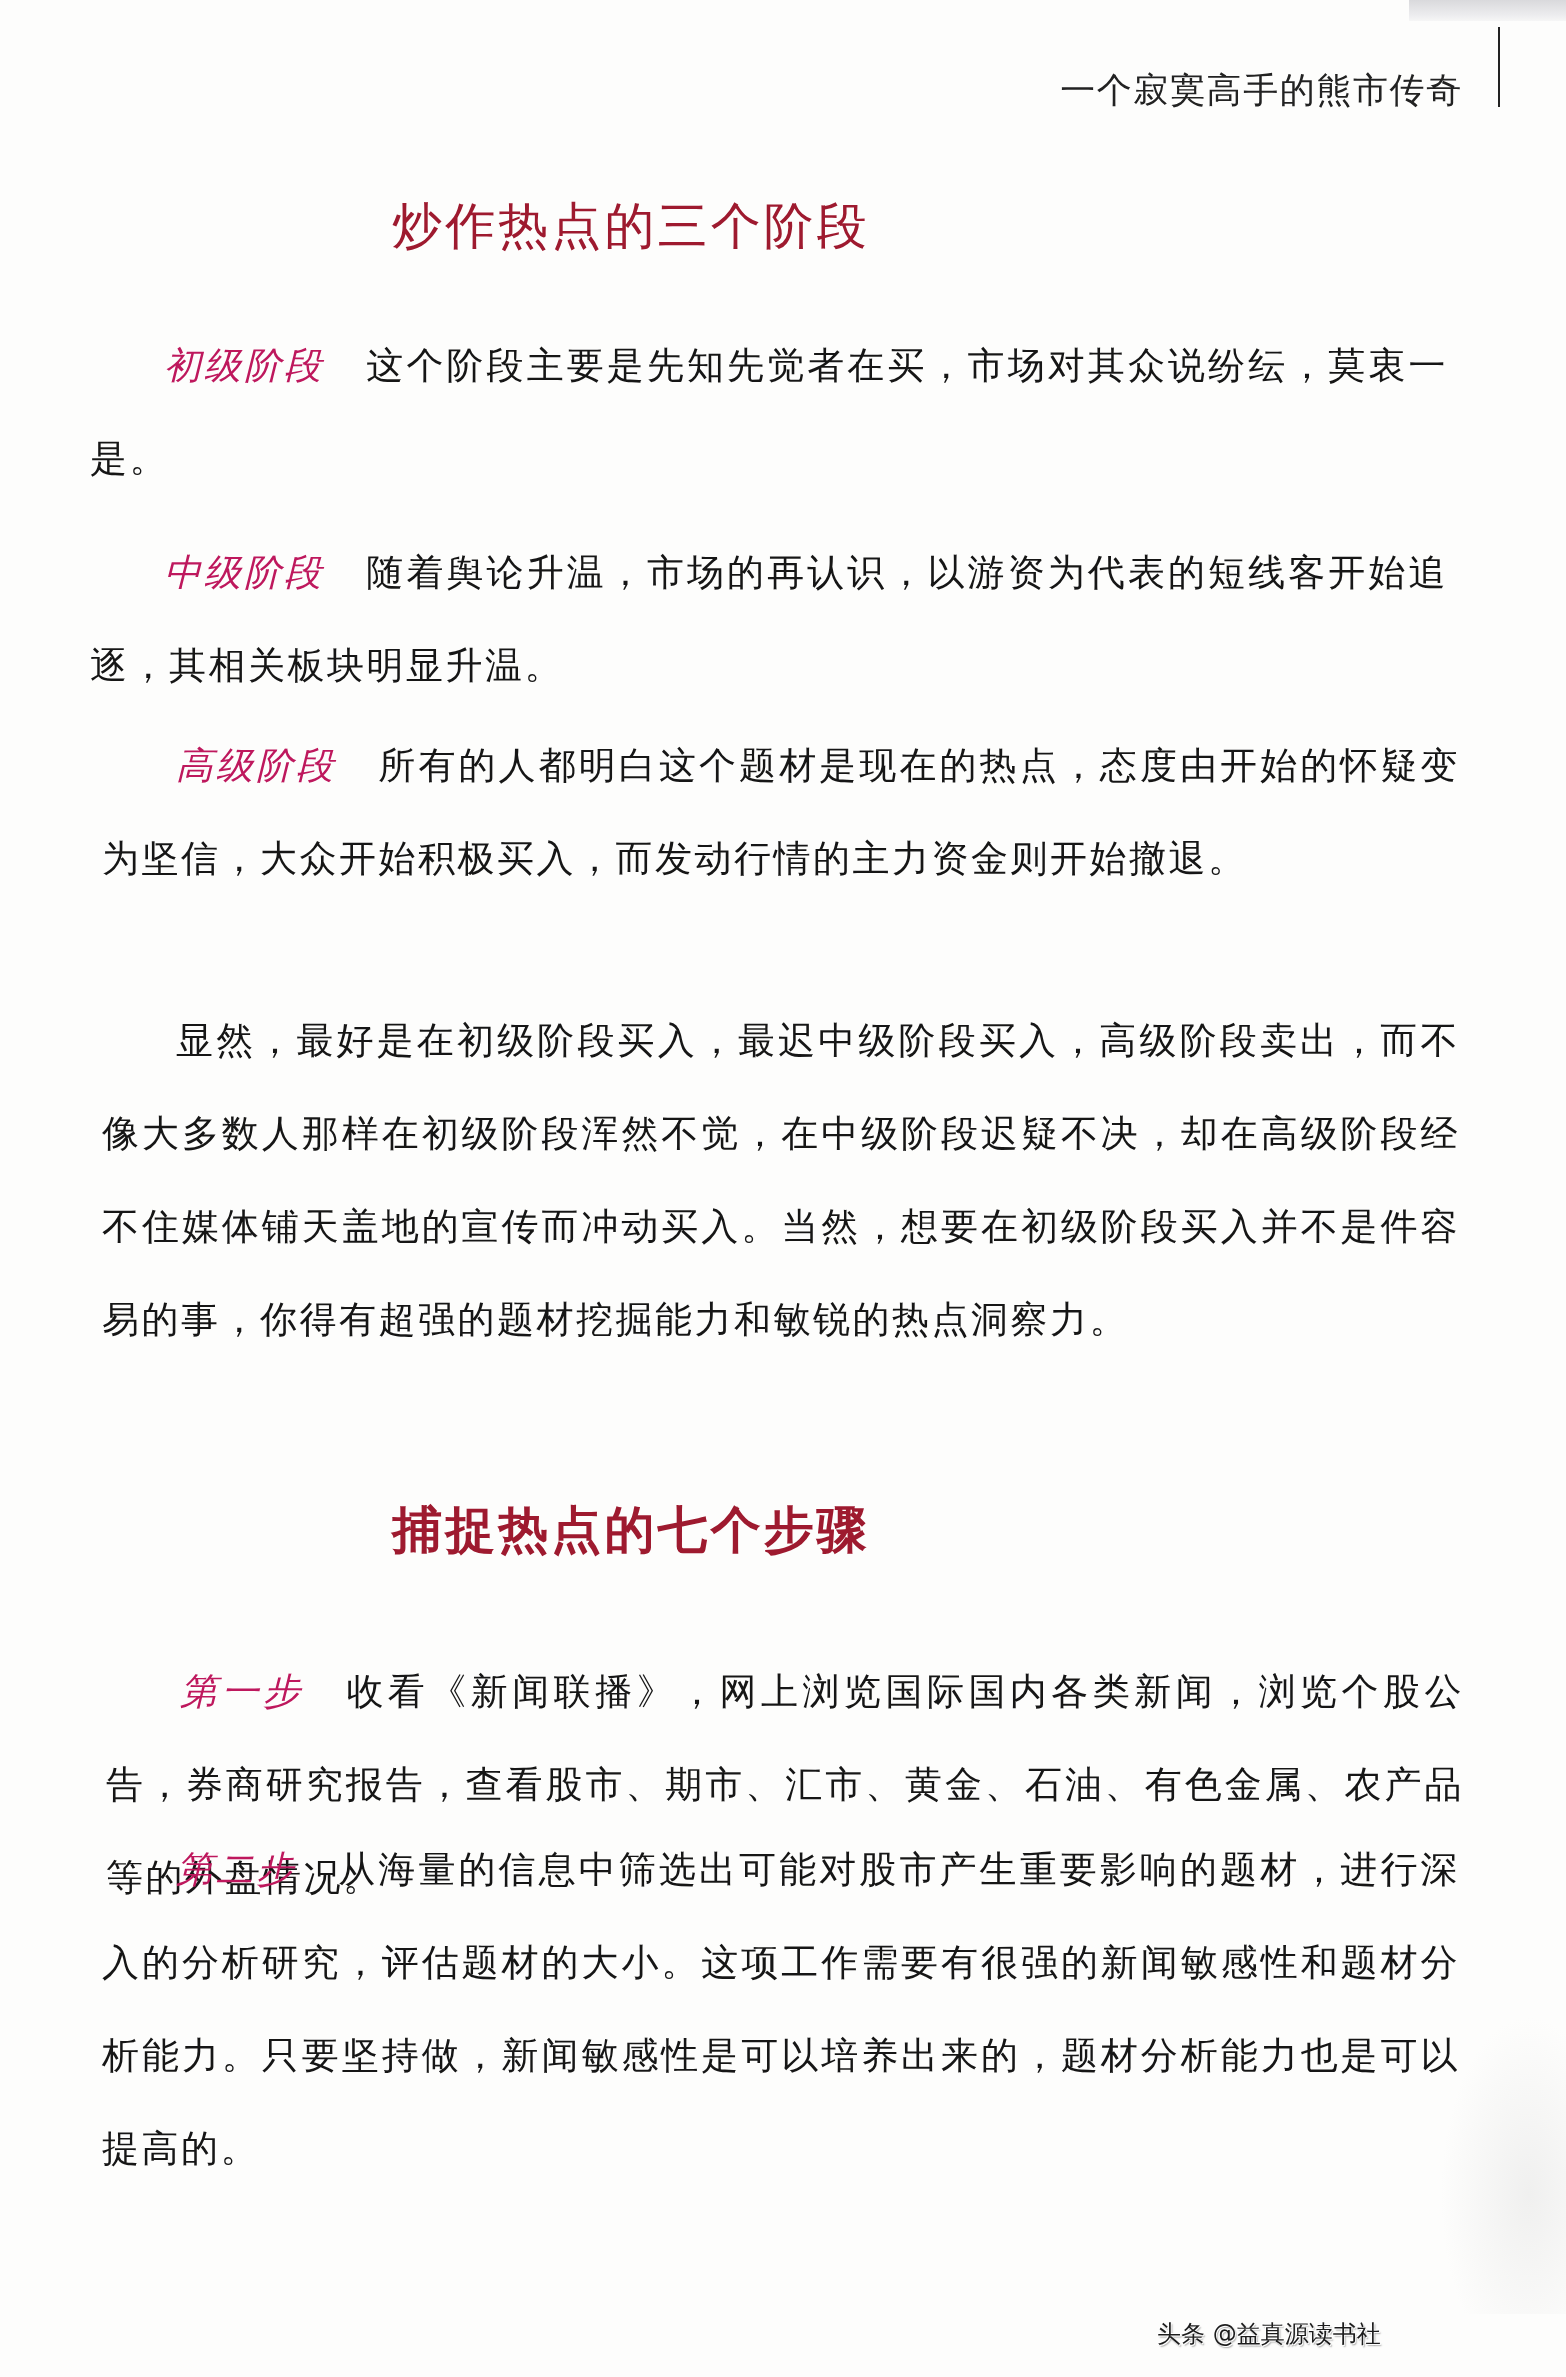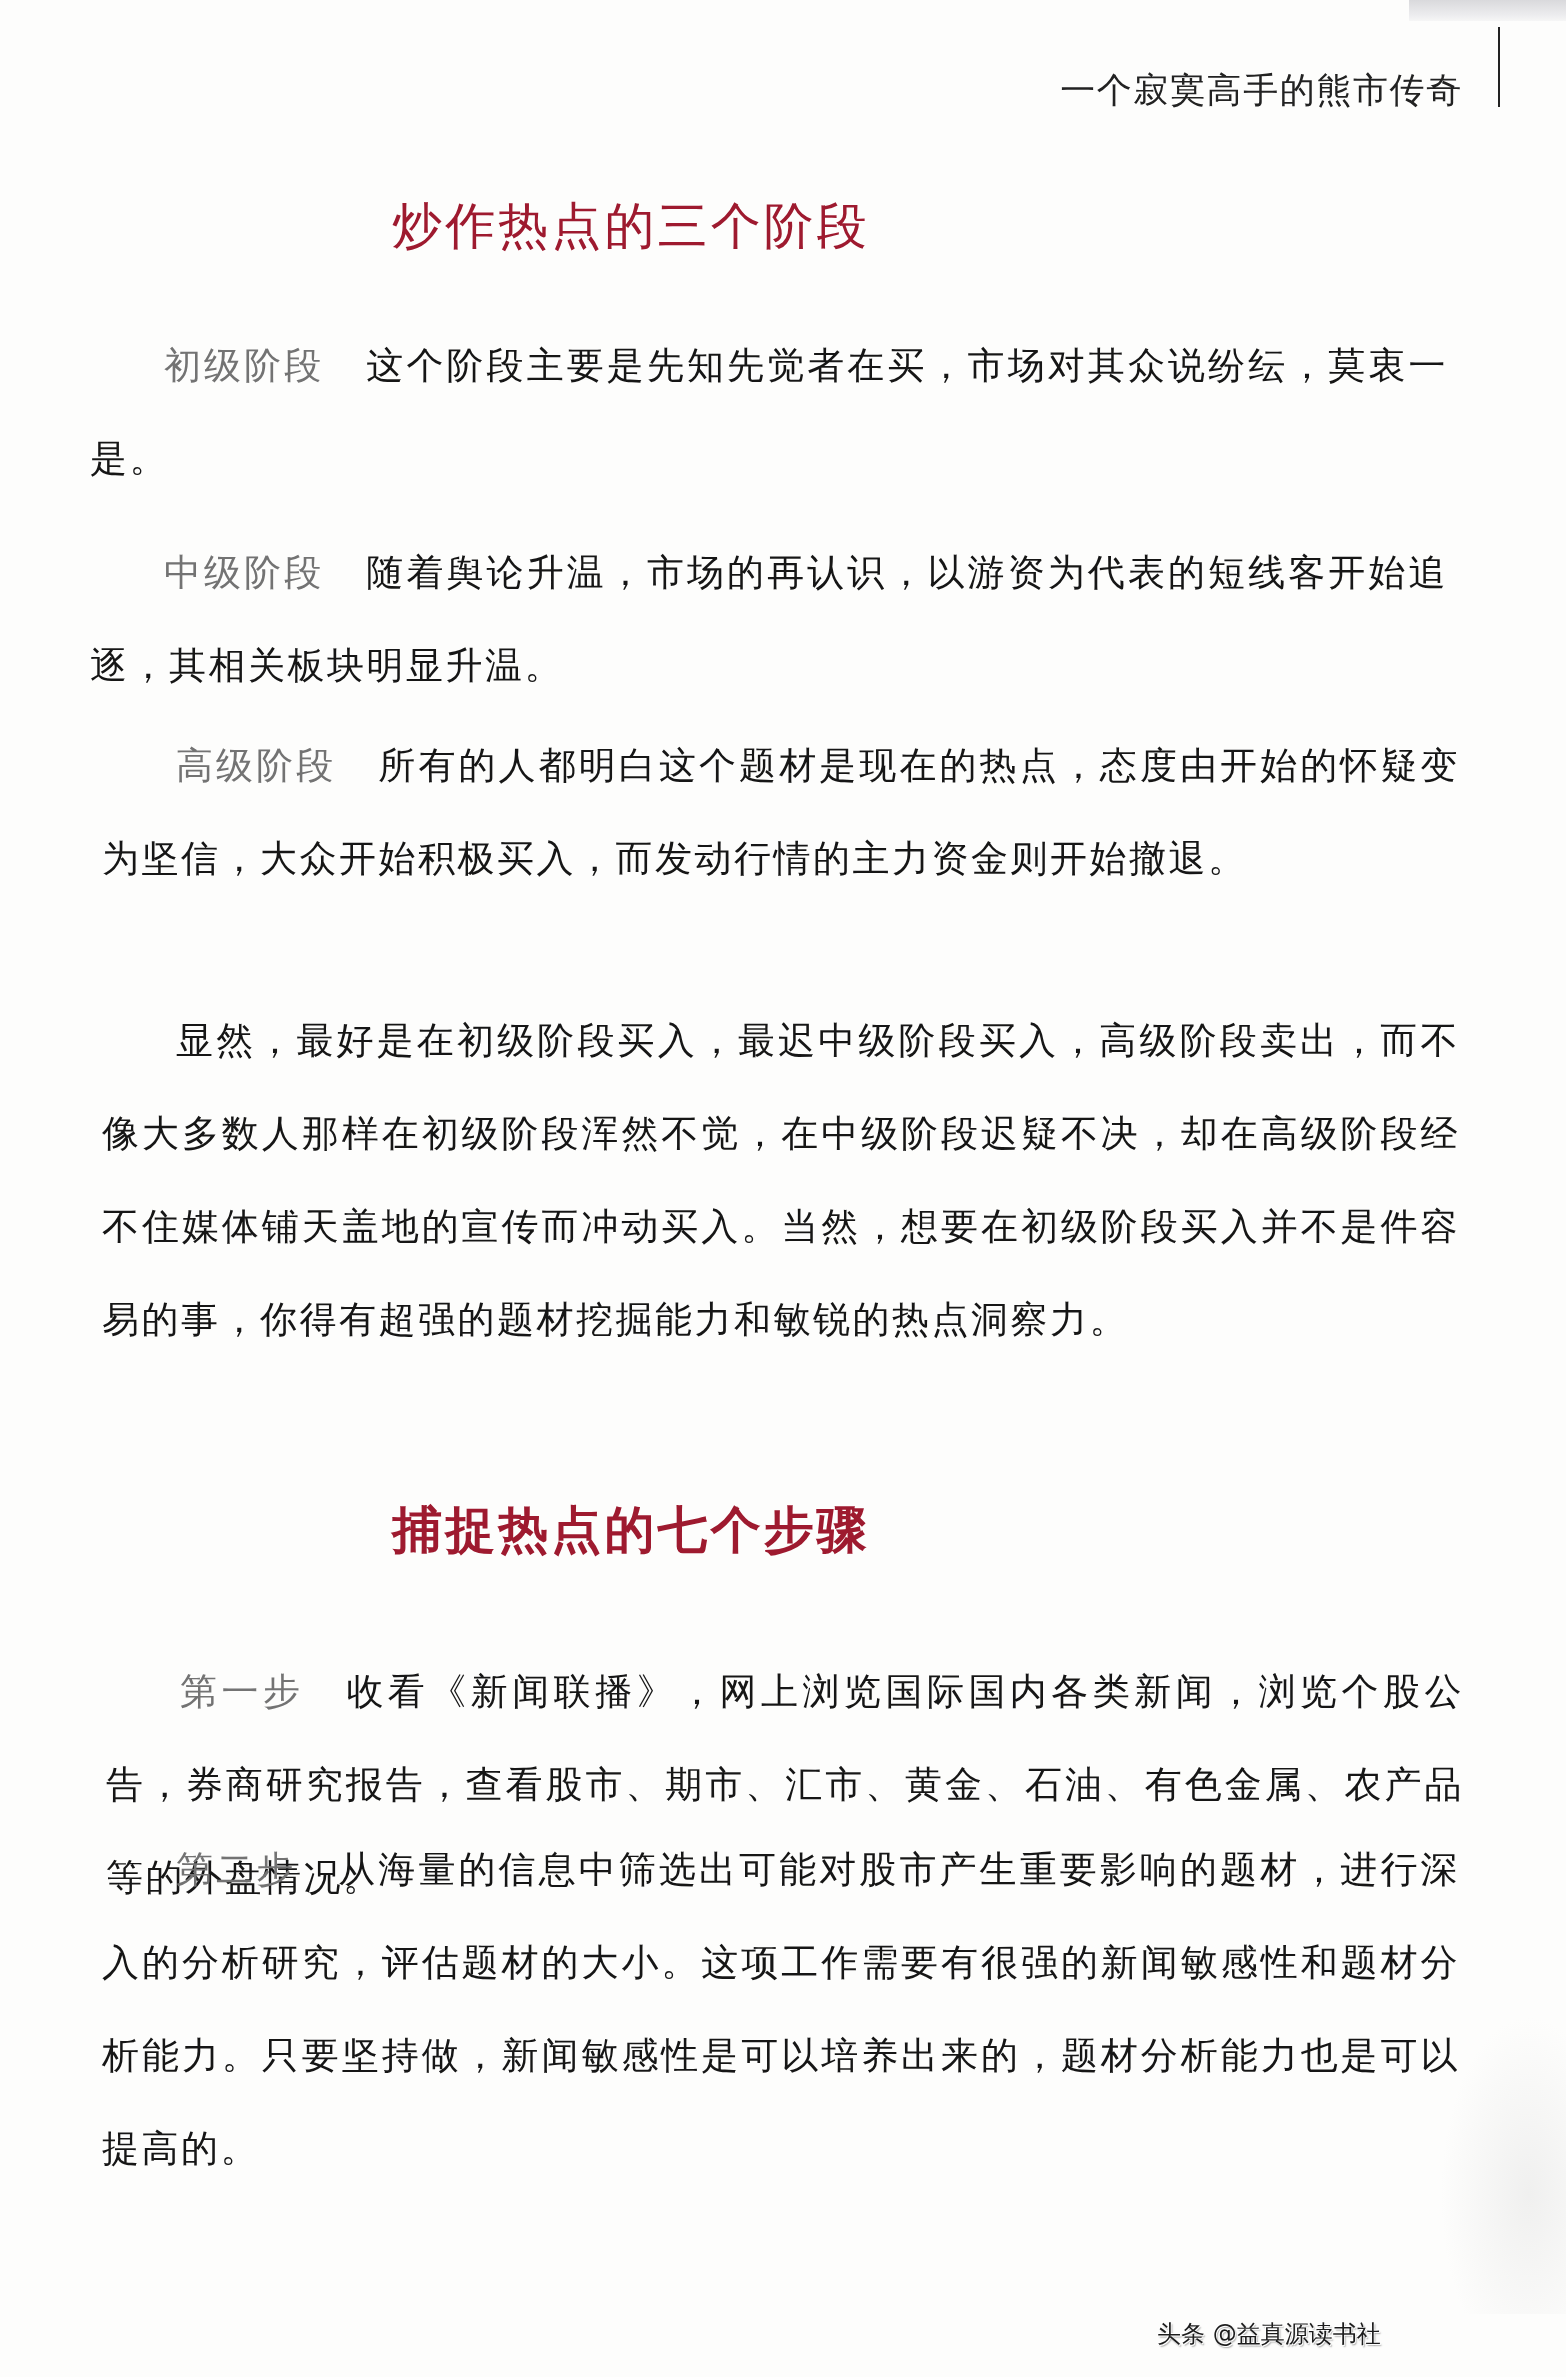--- a/index.html
+++ b/index.html
@@ -28,22 +28,23 @@
     color:#9e1a2f;
   }
   .para {
     position:absolute; left:90px; width:1358px;
     font-size:37px; line-height:93px; letter-spacing:2.5px;
     text-align:justify; text-align-last:left;
     color:#161616;
   }
   .indent { text-indent:74px; }
   .label {
-    color:#737373;
+    color:#be185d;
     margin-right:42px;
+    font-style:italic;
   }
   .watermark {
     position:absolute; top:2309px; left:1157px;
     font-size:24px; line-height:50px; color:#1c1c1c;
     text-shadow:0.8px 0.8px 0 #fff, -0.8px -0.8px 0 #fff, 1.6px 1.6px 1.6px rgba(0,0,0,0.35);
   }
   .smudge {
     position:absolute; left:1440px; top:2015px; width:127px; height:299px;
     background:radial-gradient(ellipse at 70% 60%, rgba(200,200,200,0.25), rgba(255,255,255,0) 70%);
   }

